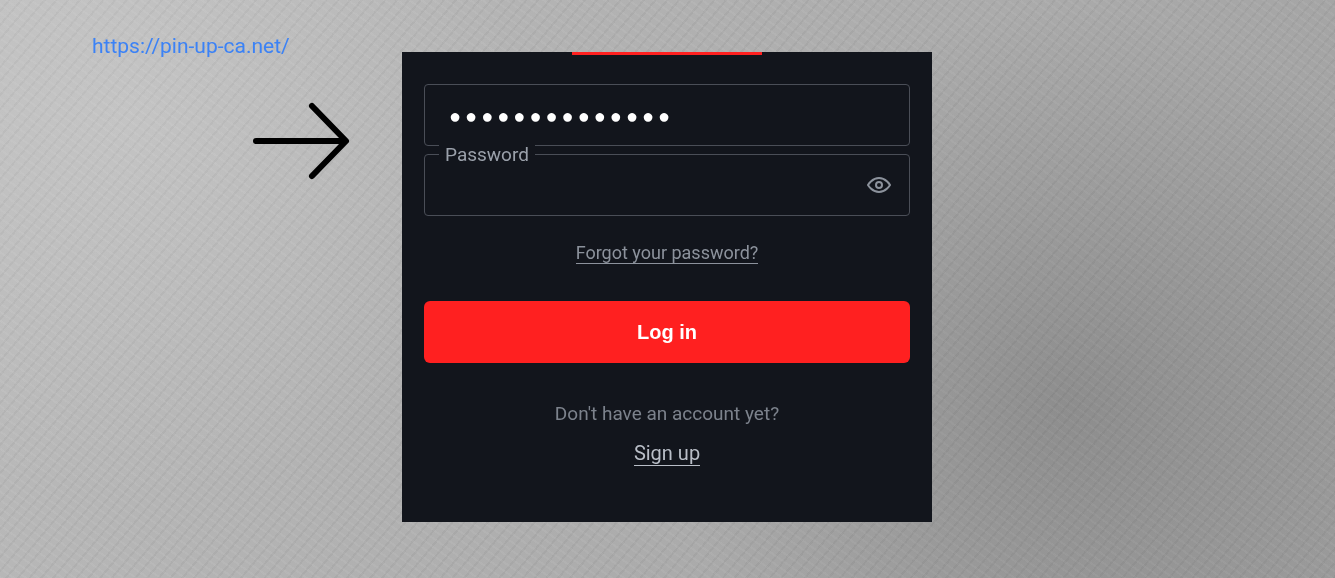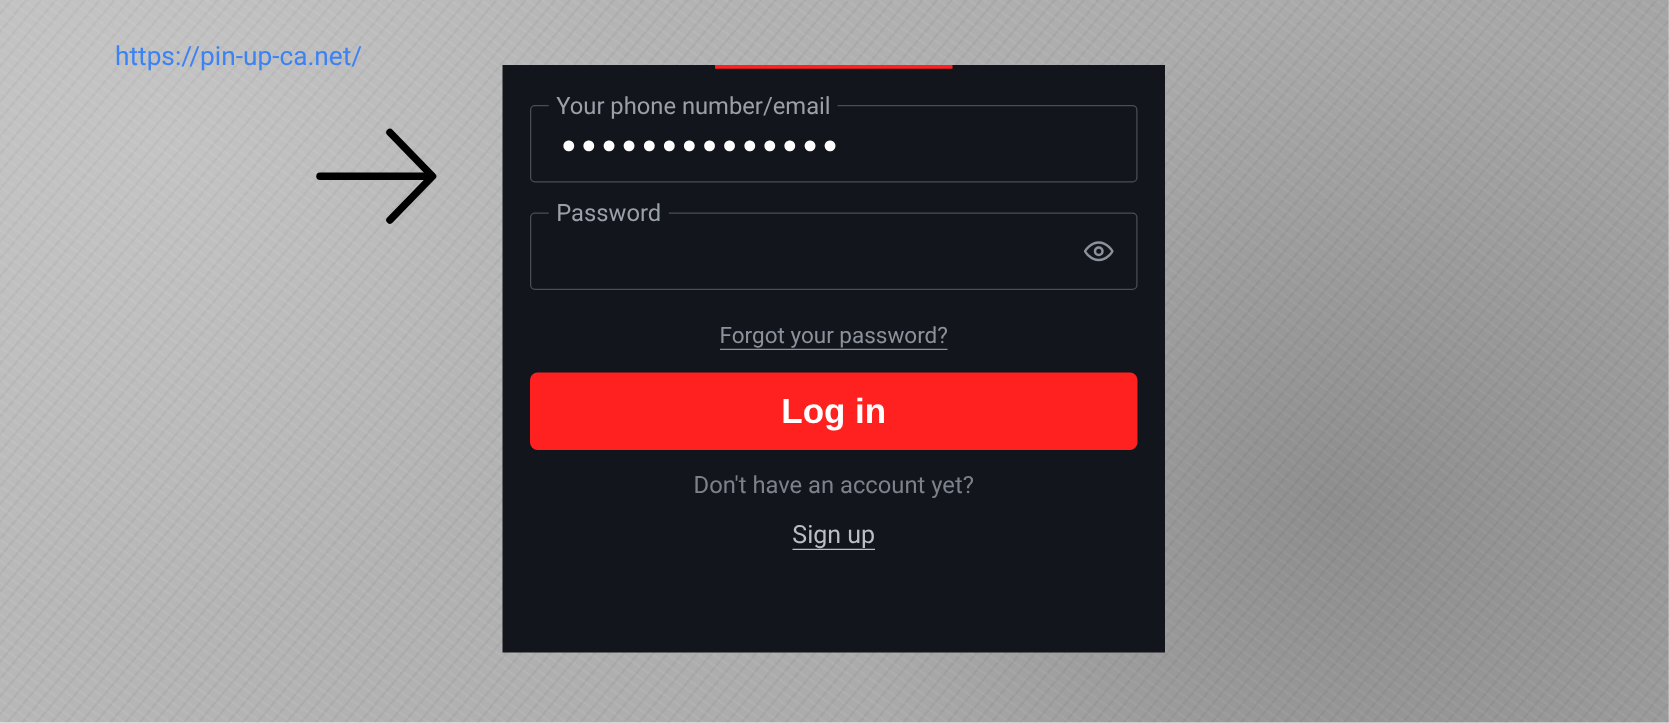--- a/index.html
+++ b/index.html
@@ -48,21 +48,21 @@
     }
     .field {
       position: relative;
       width: 100%;
       height: 62px;
       border: 1px solid #4a4e57;
       border-radius: 4px;
       margin-top: 32px;
       background: transparent;
     }
-    .field.second { margin-top: 24px; }
+    .field.second { margin-top: 8px; }
     .field-label {
       position: absolute;
       top: -12px;
       left: 14px;
       padding: 0 6px;
       background: #12151C;
       color: #9aa0aa;
       font-size: 19px;
     }
     .field-input {
@@ -103,32 +103,32 @@
       color: #8c929c;
       width: fit-content;
       border-bottom: 1px solid #8c929c;
       text-decoration: none;
       cursor: pointer;
     }
     .login-btn {
       display: block;
       width: 100%;
       height: 62px;
-      margin-top: 18px;
+      margin-top: 37px;
       background: #ff2020;
       border: none;
       border-radius: 6px;
       color: #fff;
-      font-size: 28px;
+      font-size: 20px;
       font-weight: 700;
       cursor: pointer;
     }
     .no-account {
       text-align: center;
-      margin-top: 16px;
+      margin-top: 39px;
       color: #7c828c;
       font-size: 19px;
     }
     .signup {
       display: block;
       text-align: left;
       margin: 16px auto 0;
       width: fit-content;
       font-size: 20px;
       color: #b9bec7;
@@ -144,21 +144,20 @@
 
 <svg class="arrow" viewBox="0 0 100 86">
   <line x1="4" y1="43" x2="88" y2="43" stroke="#000" stroke-width="6" stroke-linecap="round"></line>
   <path d="M60 8 L94 43 L60 78" fill="none" stroke="#000" stroke-width="6" stroke-linecap="round" stroke-linejoin="round"></path>
 </svg>
 
 <div class="panel">
   <div class="accent-top"></div>
 
   <div class="field">
-    <span class="field-label">Your phone number/email</span>
     <div class="field-value-masked">●●●●●●●●●●●●●●</div>
   </div>
 
   <div class="field second">
     <span class="field-label">Password</span>
     <input type="password" class="field-input" value="" style="">
     <span class="eye">
       <svg viewBox="0 0 24 24" fill="none" stroke="currentColor" stroke-width="2">
         <path d="M1 12s4-7 11-7 11 7 11 7-4 7-11 7S1 12 1 12z"></path>
         <circle cx="12" cy="12" r="3"></circle>

